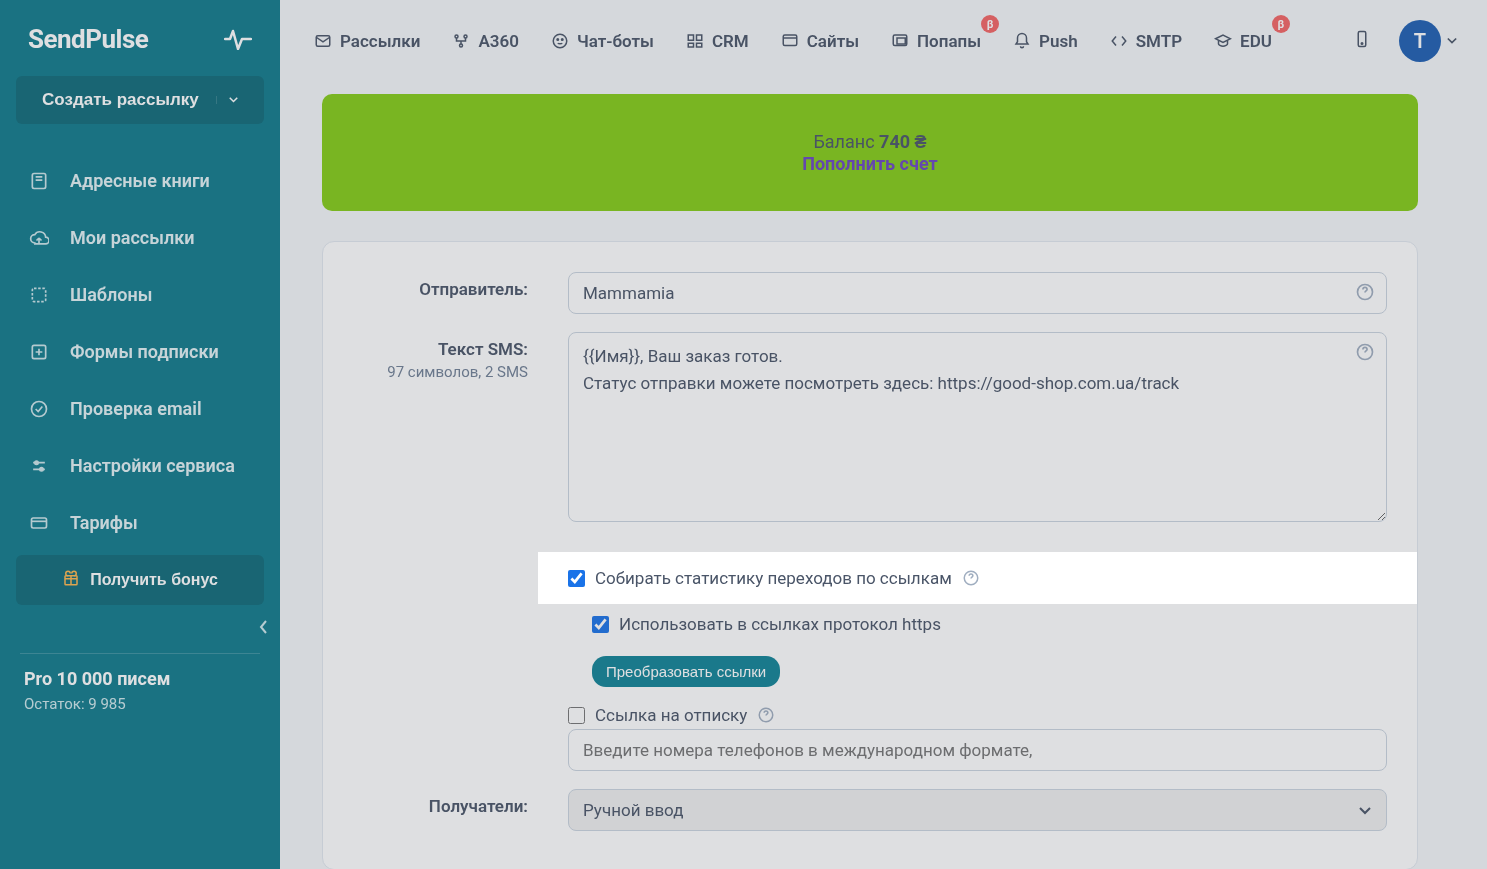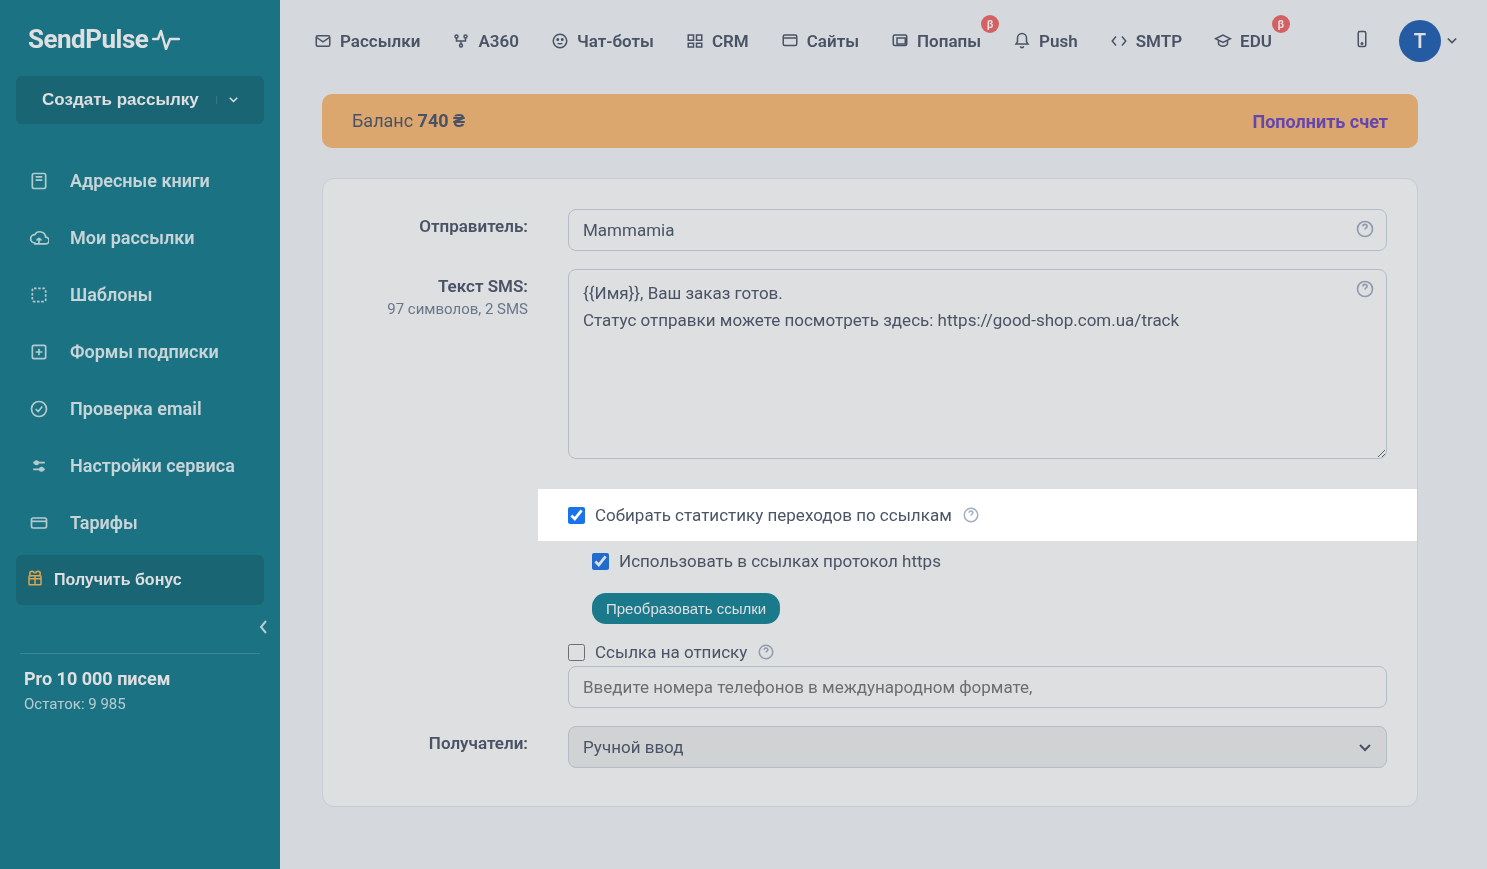--- a/index.html
+++ b/index.html
@@ -24,20 +24,21 @@
   }
   .logo {
     padding: 24px 28px 22px;
     font-size: 26px;
     font-weight: 700;
     color: #fff;
     display: flex;
     align-items: center;
     gap: 4px;
     letter-spacing: -0.5px;
+    justify-content: space-between;
   }
   .logo svg { flex-shrink: 0; }
   .create-wrap { padding: 0 16px; }
   .create-btn {
     width: 100%;
     background: #0f6b79;
     color: #fff;
     border: none;
     border-radius: 6px;
     padding: 14px 26px;
@@ -73,21 +74,21 @@
     width: 100%;
     background: #0f6b79;
     color: #fff;
     border: none;
     border-radius: 6px;
     padding: 14px 10px;
     font-size: 16px;
     font-weight: 600;
     display:flex;
     align-items:center;
-    justify-content:flex-start;
+    justify-content:center;
     gap: 10px;
     cursor: pointer;
   }
   .bonus-btn .ico { color: #ffb74d; }
   .collapse-handle {
     align-self: flex-end;
     padding: 14px 10px 14px 0;
     color: #cfe8ec;
     cursor: pointer;
   }
@@ -153,28 +154,29 @@
     width:26px; height:26px;
     border-radius:50%;
     background:#cbd5e0;
     color:#fff;
     display:flex; align-items:center; justify-content:center;
     font-weight:700;
     cursor:pointer;
   }
 
   .balance-banner {
-    background:#fdba74;
+    background:#84cc16;
     border-radius: 10px;
-    padding: 16px 30px;
+    padding: 37px 30px;
     display:flex;
     justify-content:space-between;
     align-items:center;
     margin-bottom: 30px;
     font-size:18px;
+    flex-direction:column;
   }
   .balance-banner .amount { font-weight:700; }
   .balance-banner a {
     color:#6b46c1;
     font-weight:700;
     text-decoration:none;
     font-size: 18px;
   }
 
   .form-card {

